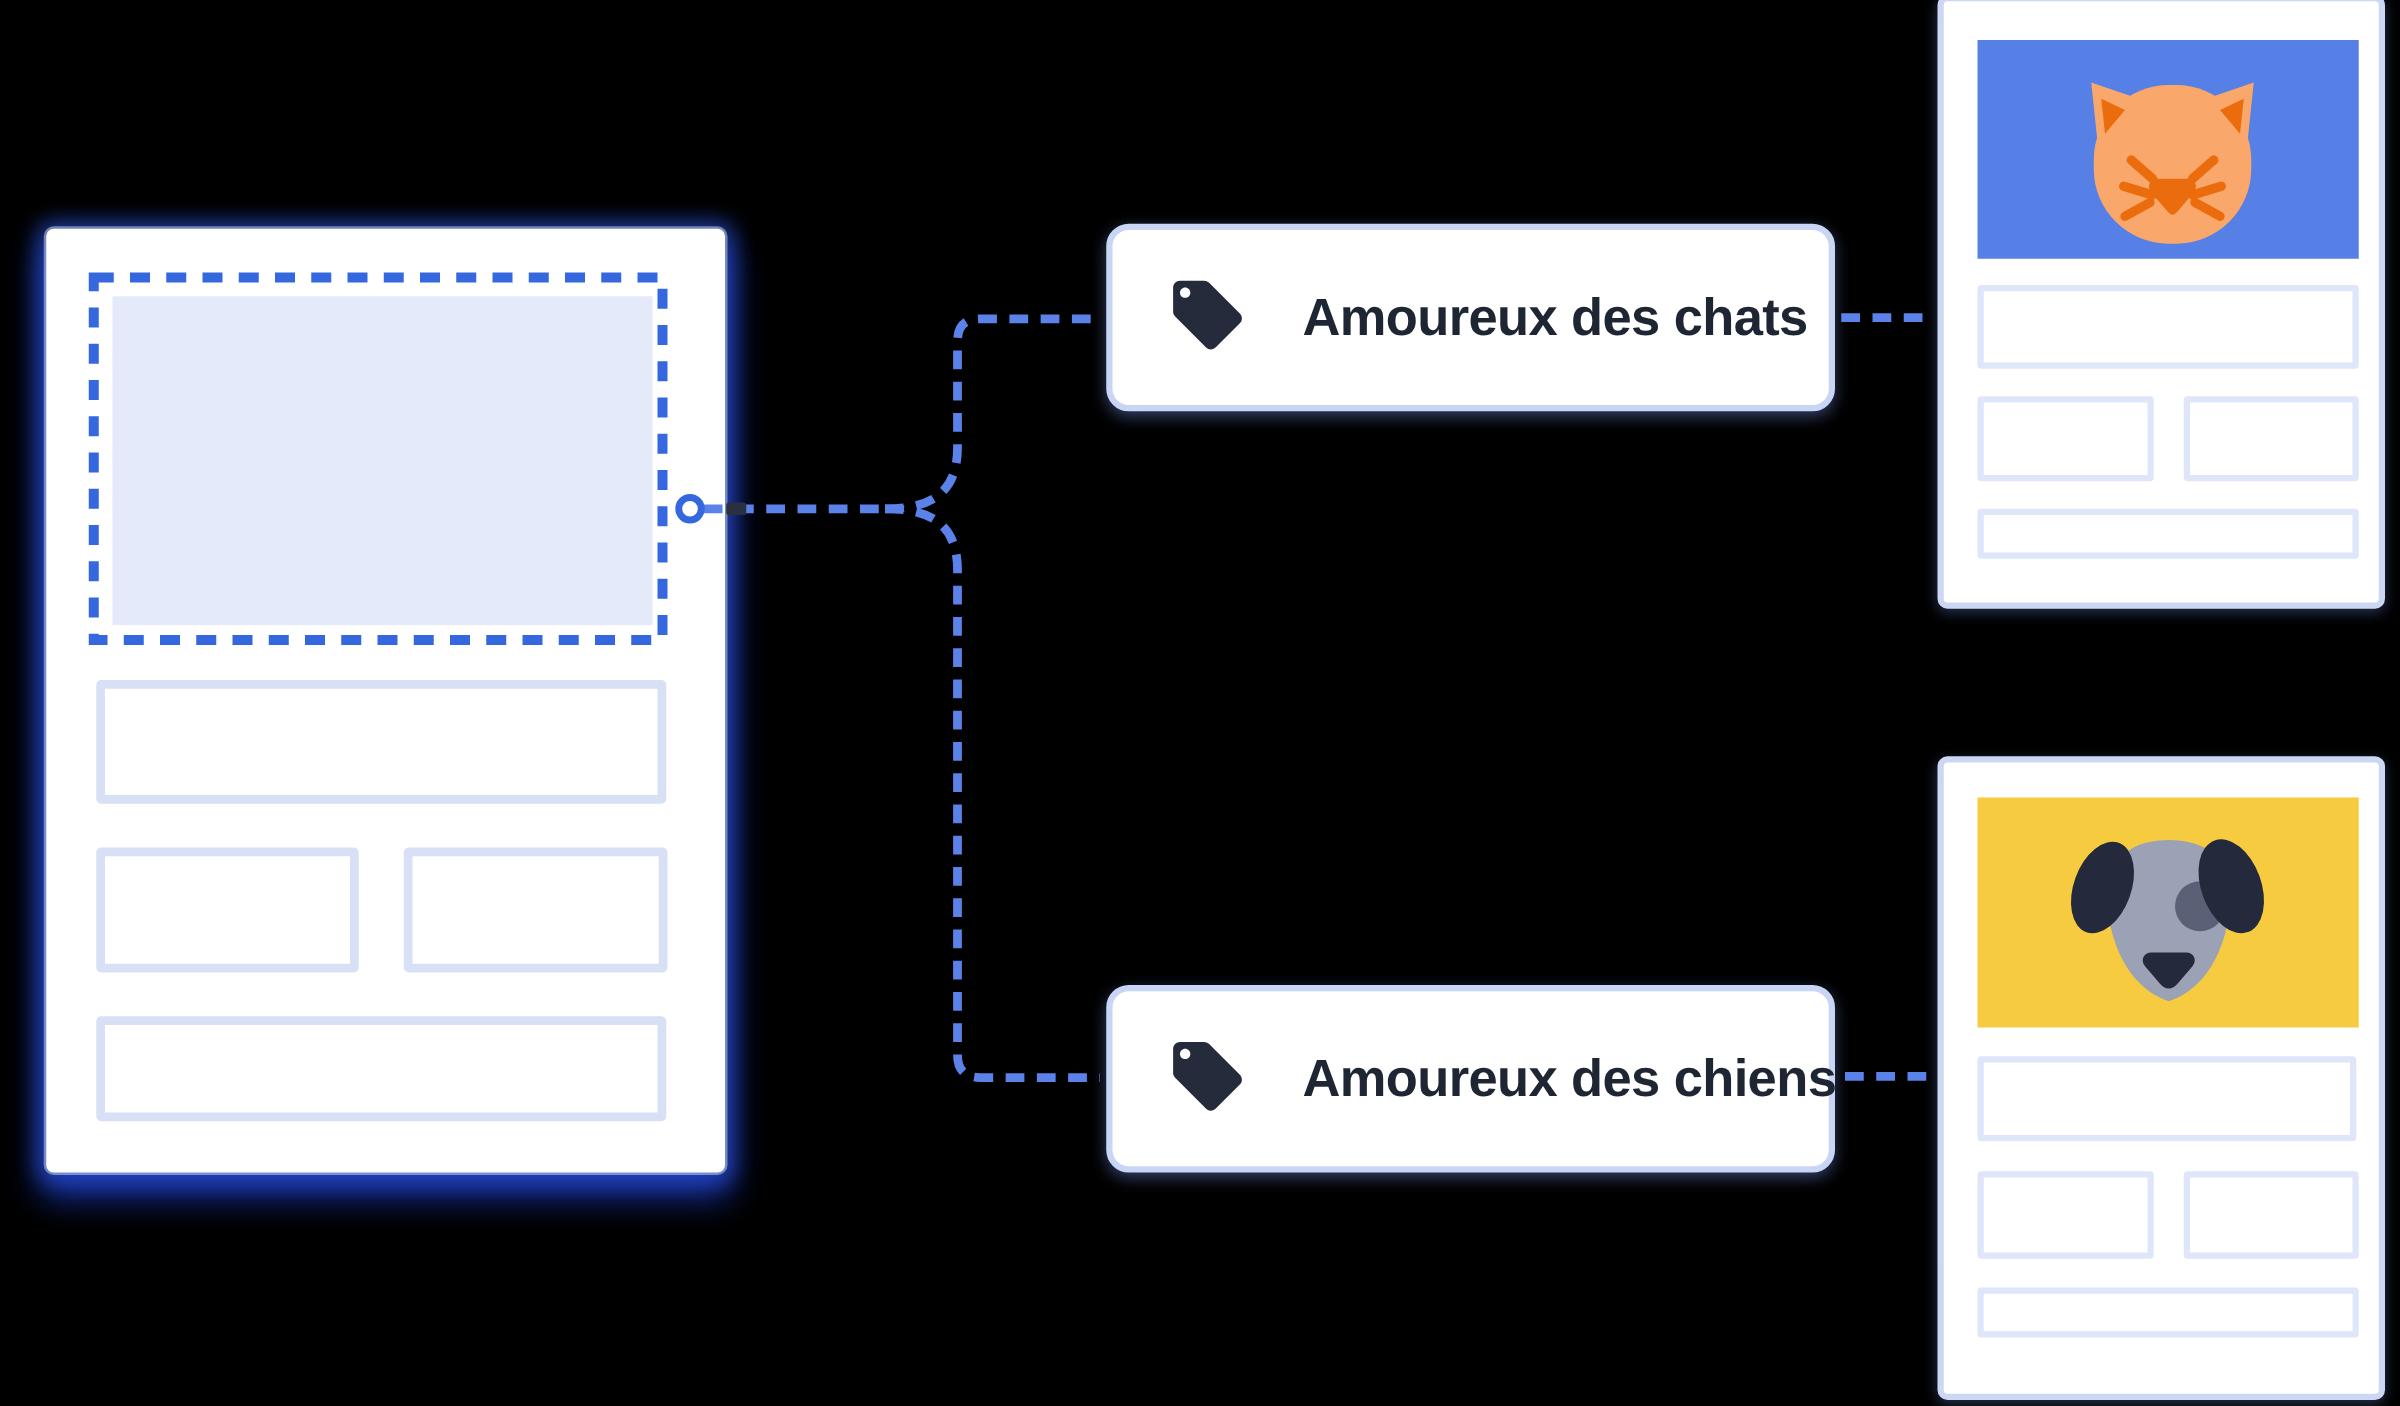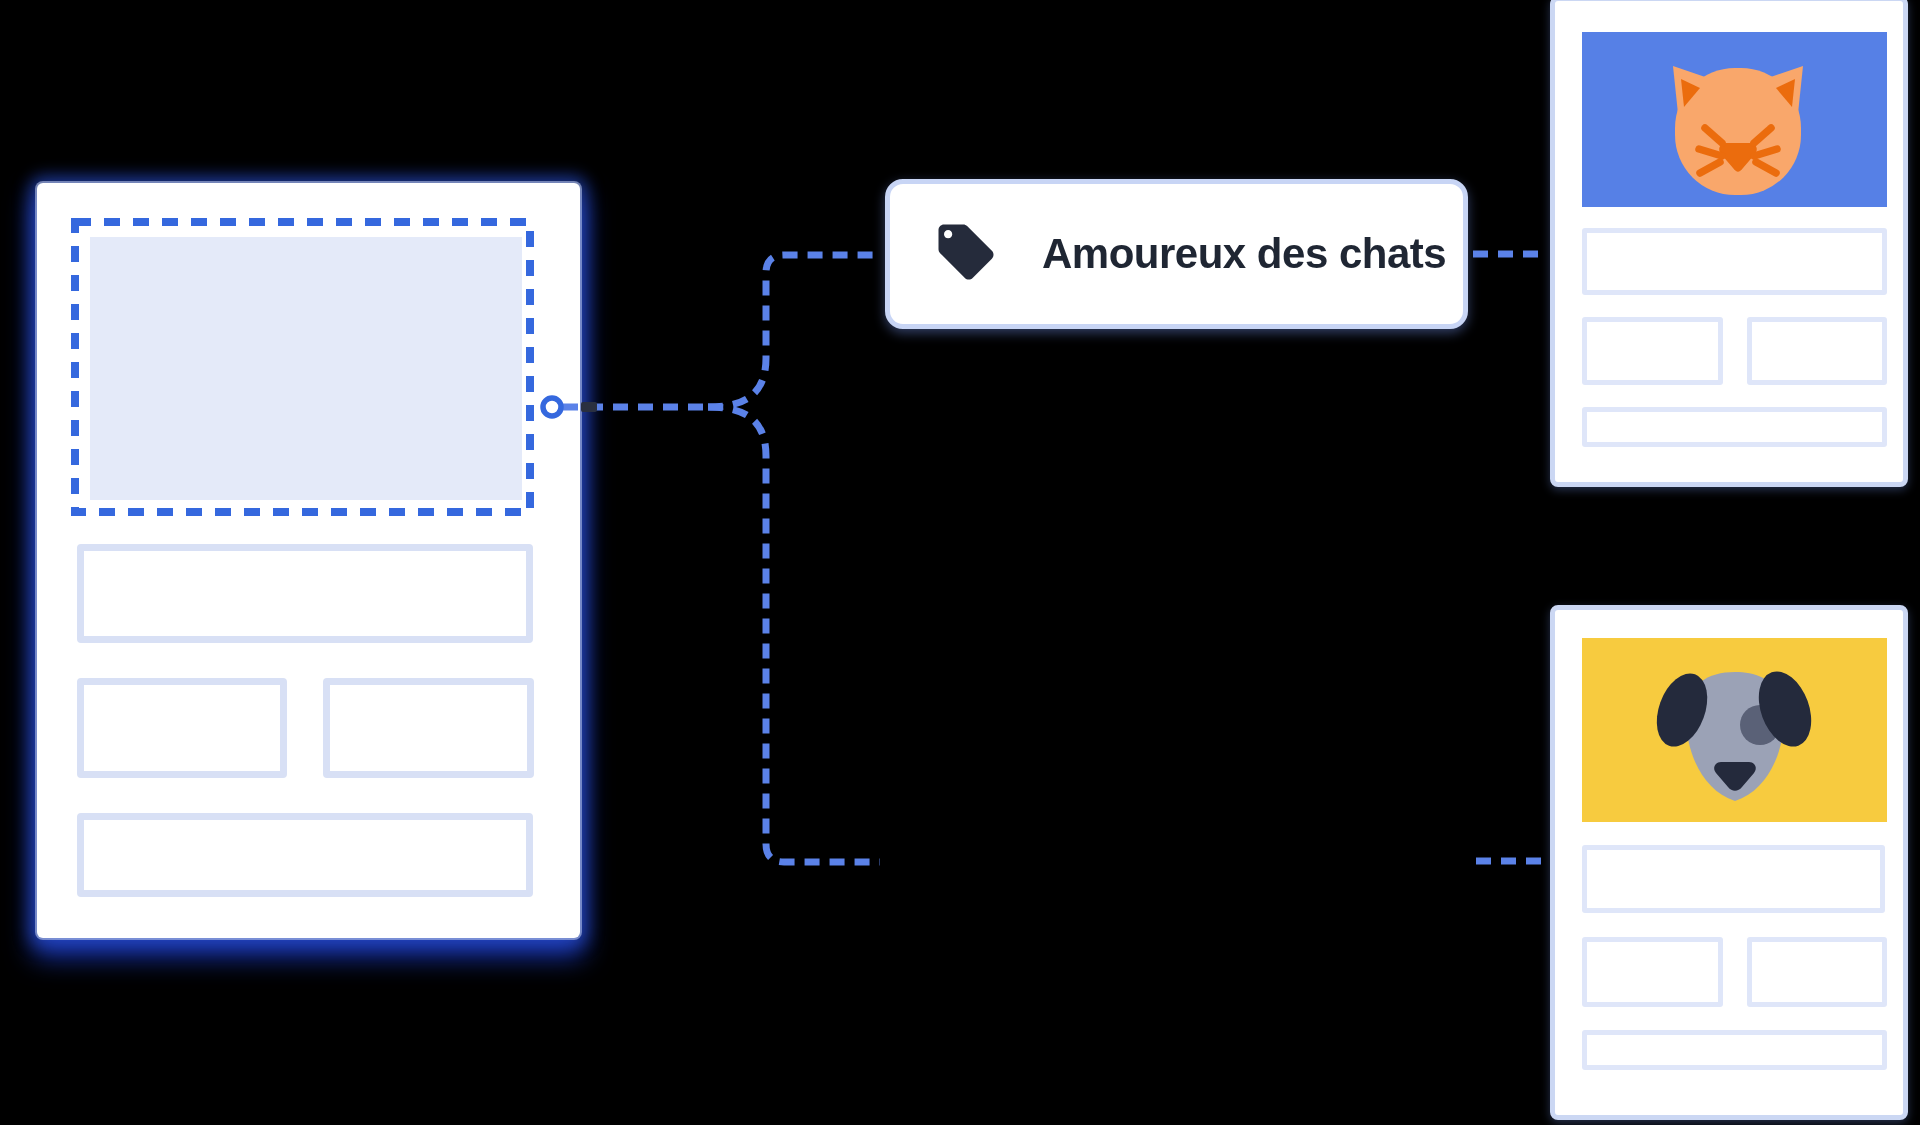--- a/index.html
+++ b/index.html
@@ -85,20 +85,28 @@
 
   <div class="tag-chip cats">
     <span>
       <svg width="66" height="66" viewBox="0 0 24 24" aria-hidden="true">
         <path fill="var(--tag-icon-color)" d="M21.41 11.58l-9-9C12.05 2.22 11.55 2 11 2H4c-1.1 0-2 .9-2 2v7c0 .55.22 1.05.59 1.42l9 9c.36.36.86.58 1.41.58.55 0 1.05-.22 1.41-.59l7-7c.37-.36.59-.86.59-1.41 0-.55-.23-1.06-.59-1.42zM5.5 7C4.67 7 4 6.33 4 5.5S4.67 4 5.5 4 7 4.67 7 5.5 6.33 7 5.5 7z"></path>
       </svg>
     </span>
     <span class="tag-label">Amoureux des chats</span>
   </div>
 
+  <div class="tag-chip dogs">
+    <span>
+      <svg width="66" height="66" viewBox="0 0 24 24" aria-hidden="true">
+        <path fill="var(--tag-icon-color)" d="M21.41 11.58l-9-9C12.05 2.22 11.55 2 11 2H4c-1.1 0-2 .9-2 2v7c0 .55.22 1.05.59 1.42l9 9c.36.36.86.58 1.41.58.55 0 1.05-.22 1.41-.59l7-7c.37-.36.59-.86.59-1.41 0-.55-.23-1.06-.59-1.42zM5.5 7C4.67 7 4 6.33 4 5.5S4.67 4 5.5 4 7 4.67 7 5.5 6.33 7 5.5 7z"></path>
+      </svg>
+    </span>
+    <span class="tag-label">Amoureux des chiens</span>
+  </div>
 
   <div class="preview-card cats">
     <div class="hero-img cat">
       <svg viewBox="0 0 305 175">
         <polygon points="91,34 129,47 97,91" fill="var(--cat-orange)"></polygon>
         <polygon points="221,34 183,47 215,91" fill="var(--cat-orange)"></polygon>
         <rect x="93" y="36" width="126" height="127" rx="60" ry="60" fill="var(--cat-orange)"></rect>
         <polygon points="99,47 118,56 102,75" fill="var(--cat-orange-dark)"></polygon>
         <polygon points="213,47 194,56 210,75" fill="var(--cat-orange-dark)"></polygon>
         <path d="M144 111 L168 111 C174 111 177 117 173 122 L161 136 C157 141 155 141 151 136 L139 122 C135 117 138 111 144 111 Z" fill="var(--cat-orange-dark)"></path>

